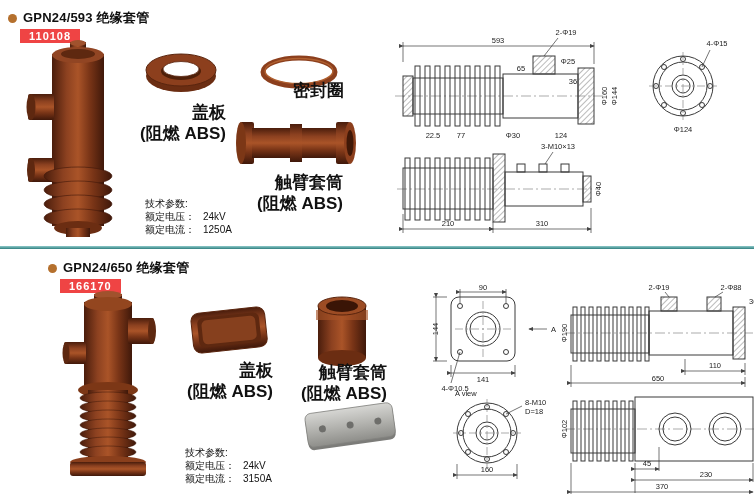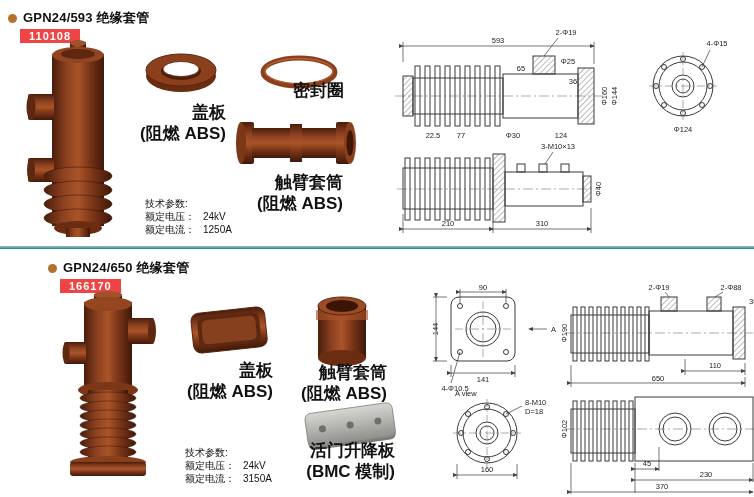--- a/index.html
+++ b/index.html
@@ -280,24 +280,20 @@
 
   <svg class="abs" style="left:258px;top:146px" width="104" height="56" viewBox="0 0 104 56">
     <g transform="rotate(-8 52 28)">
       <rect x="8" y="15" width="88" height="34" rx="6" fill="#7c7c79"></rect>
       <rect x="8" y="12" width="88" height="34" rx="6" fill="url(#g-gray)" stroke="#83837f" stroke-width="0.8"></rect>
       <circle cx="24" cy="29" r="3.5" fill="#6e6e6b"></circle>
       <circle cx="52" cy="29" r="3.5" fill="#6e6e6b"></circle>
       <circle cx="80" cy="29" r="3.5" fill="#6e6e6b"></circle>
     </g>
   </svg>
-  <div class="part-label" style="left:265px;top:190px">
-    <div>活门升降板</div>
-    <div>(BMC 模制)</div>
-  </div>
 
   <div class="specs" style="left:145px;top:196px">
     <div>技术参数:</div>
     <div class="row">
       <span>额定电压：</span><span class="val">24kV</span>
     </div>
     <div class="row">
       <span>额定电流：</span><span class="val">3150A</span>
     </div>
   </div>

